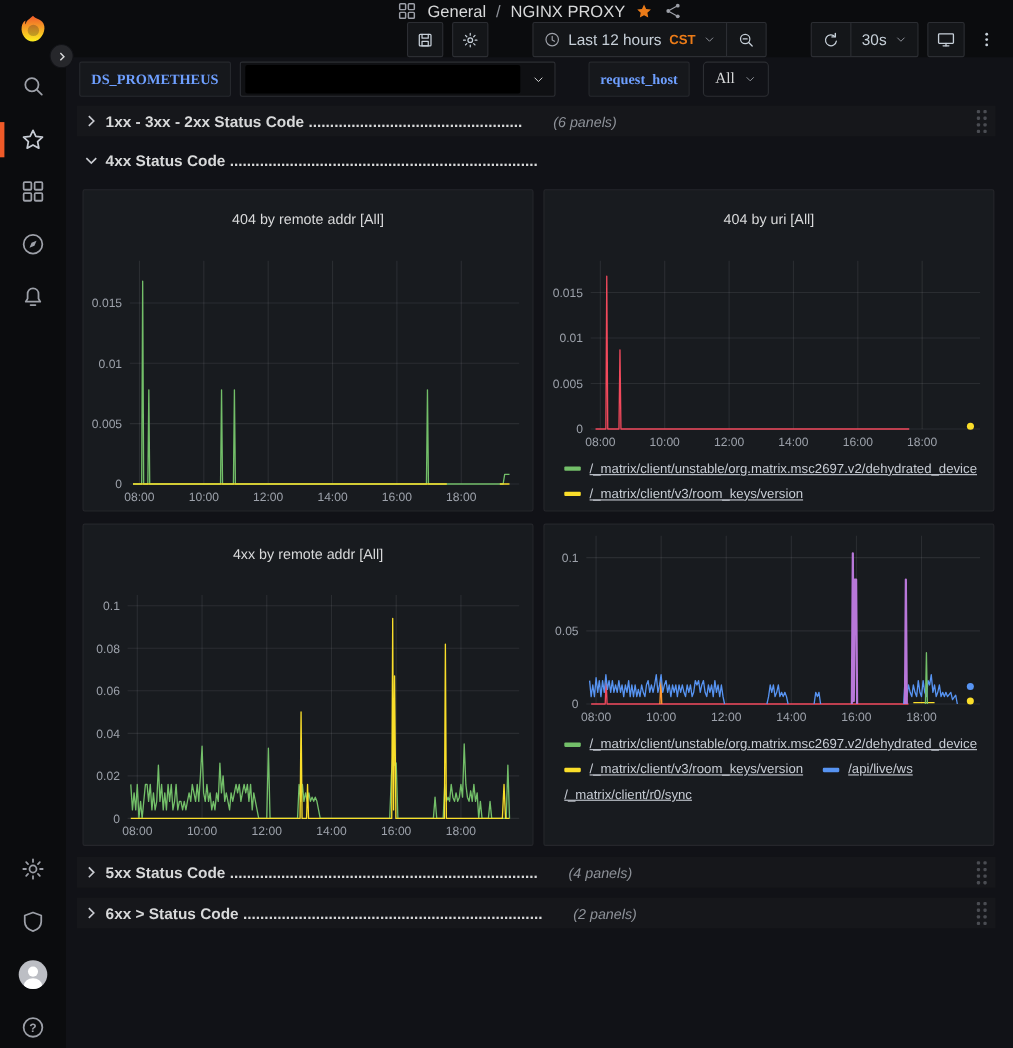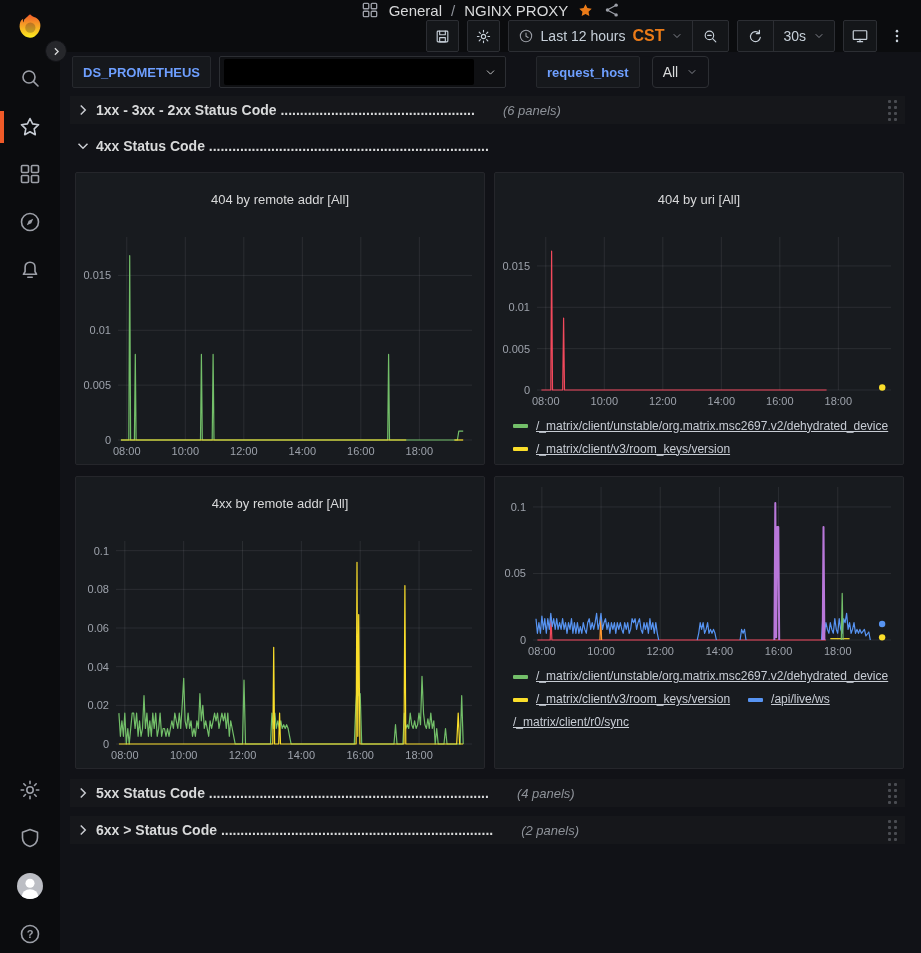--- a/index.html
+++ b/index.html
@@ -26,28 +26,28 @@
   
   .main { margin-left:60px; }
   .topbar { height:52px; background:#0b0c0e; display:flex; align-items:center; padding:0 12px;flex-direction:column; }
   .crumb { display:flex; align-items:center; gap:9px; font-size:15px; color:#d8d9da; }
   .crumb .sep { color:#8e9299; }
   .crumb-link { cursor:pointer; }
   .tb-right { margin-left:auto; display:flex; align-items:center; gap:8px; }
   .tb-btn { height:32px; min-width:32px; padding:0 7px; display:flex; align-items:center; justify-content:center;
     gap:6px; background:#141619; border:1px solid #2c2e33; border-radius:2px; color:#c7d0d9;
     font-size:14px; cursor:pointer; }
-  .tb-group { display:flex; align-items:stretch; background:#141619; border:1px solid #2c2e33; border-radius:2px; }
+  .tb-group { display:flex; align-items:stretch; background:#141619; border:1px solid #2c2e33; border-radius:2px;margin-left:32px; }
   .tb-group .seg { display:flex; align-items:center; gap:7px; padding:0 9px; height:30px; cursor:pointer; color:#c7d0d9; font-size:14px; }
   .tb-group .seg + .seg { border-left:1px solid #2c2e33; }
-  .tz { color:#eb7b18; font-size:16px; font-weight:bold; }
+  .tz { color:#eb7b18; font-size:12px; font-weight:bold; }
   .kebab-btn { width:24px; height:32px; display:flex; align-items:center; justify-content:center; cursor:pointer; color:#c7d0d9; }
 
   
-  .submenu { height:40px; display:flex; align-items:center; padding:0 12px; gap:8px; }
+  .submenu { height:40px; display:flex; align-items:center; padding:0 12px; gap:8px;font-family:Liberation Serif, serif; }
   .var-label { height:32px; display:flex; align-items:center; padding:0 10px; background:#16181c;
     border:1px solid #26282d; border-radius:2px; color:#6e9fff; font-size:13px; font-weight:bold; cursor:default; }
   .var-select { height:32px; width:287px; background:#0f1013; border:1px solid #2c2e33; border-radius:2px;
     display:flex; align-items:center; padding:0 8px 0 4px; cursor:pointer; }
   .redacted { flex:1; height:26px; background:#000; border-radius:2px; margin-right:10px; }
   .all-select { height:32px; display:flex; align-items:center; gap:8px; padding:0 10px;
     background:#111217; border:1px solid #2c2e33; border-radius:4px; font-size:14px; color:#d8d9da; cursor:pointer; margin-left:4px; }
   .spacer14 { width:14px; }
 
   

